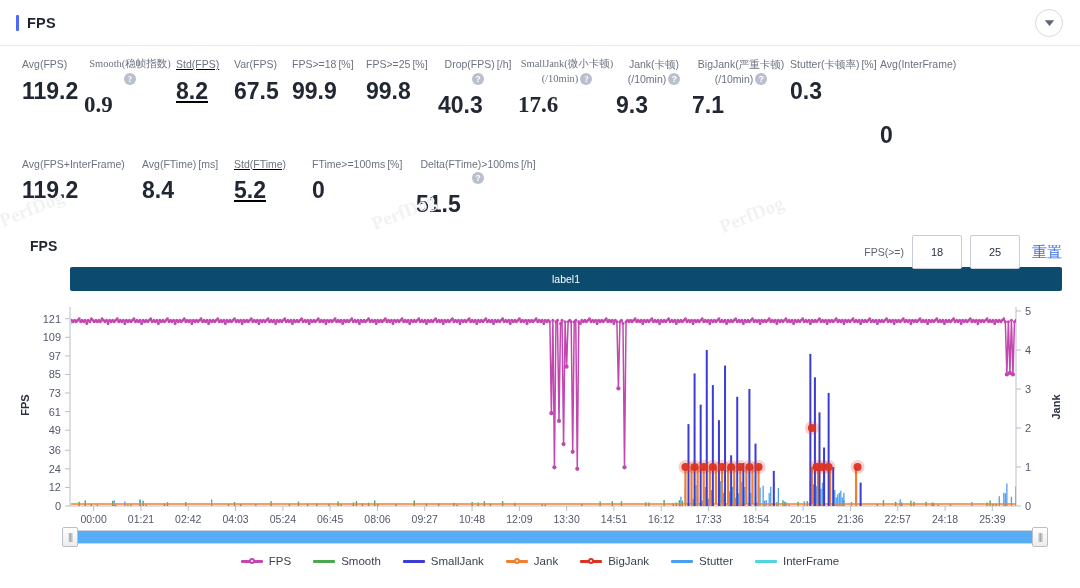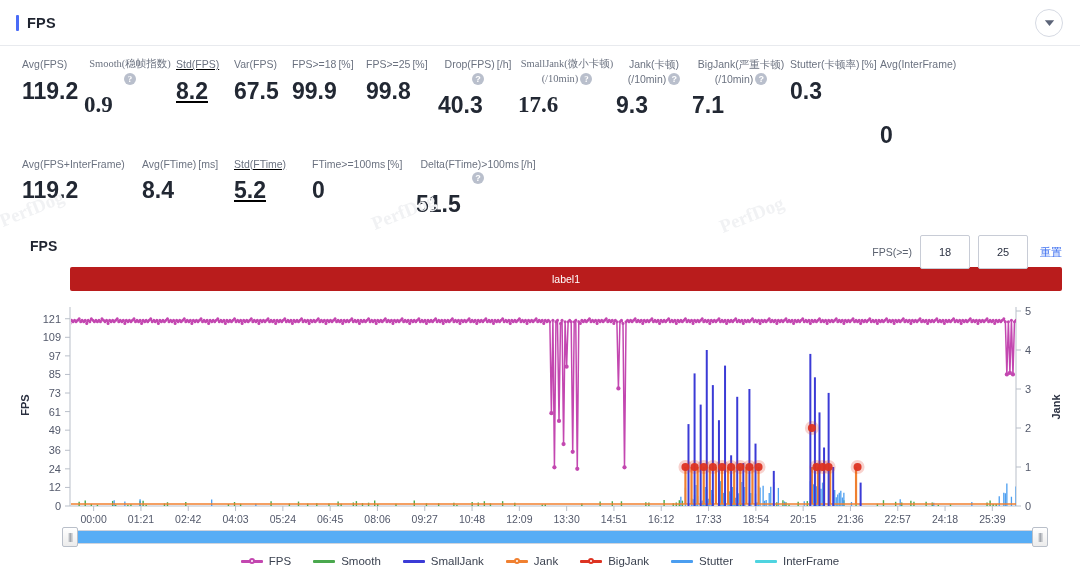--- a/index.html
+++ b/index.html
@@ -128,21 +128,21 @@
     border: 1px solid #c8ccd6;
     border-radius: 2px;
     background: #fff;
     font-size: 11px;
     text-align: center;
     color: #2a3040;
     font-family: "Liberation Sans", sans-serif;
     padding: 16px;
   }
   .reset-link {
-    font-size: 11px;
+    font-size: 15px;
     color: #3a6df0;
     cursor: pointer;
     margin-left: 4px;
   }
 
   .label-banner {
     margin: 6px 18px 0 70px;
     height: 24px;
     border-radius: 2px;
     display: flex;
@@ -395,21 +395,21 @@
     <div class="chart-head">
       <div class="chart-head-title">FPS</div>
       <div class="fps-filter">
         <span class="fps-filter-label">FPS(&gt;=)</span>
         <input class="fps-input" value="18" style="">
         <input class="fps-input" value="25" style="">
         <span class="reset-link">重置</span>
       </div>
     </div>
 
-    <div class="label-banner" id="banner" style="background: #b91c1c;">label1</div>
+    <div class="label-banner" id="banner" style="background: #0c4a6e;">label1</div>
 
     <div class="plot-wrap">
       <div class="y-title">FPS</div>
       <div class="y2-title">Jank</div>
       <svg class="plot-svg" id="plot" width="1080" height="222">
           <line x1="70" y1="6" x2="70" y2="205" stroke="#b9bfc9" stroke-width="1"></line>
           <line x1="70" y1="205" x2="1016" y2="205" stroke="#b9bfc9" stroke-width="1"></line>
           <line x1="1016" y1="6" x2="1016" y2="205" stroke="#b9bfc9" stroke-width="1"></line>
           <line x1="65" y1="205" x2="70" y2="205" stroke="#b9bfc9" stroke-width="1"></line>
           <text x="61" y="209" text-anchor="end" font-size="11" fill="#53596b" font-family="&quot;Liberation Sans&quot;, sans-serif">0</text>

